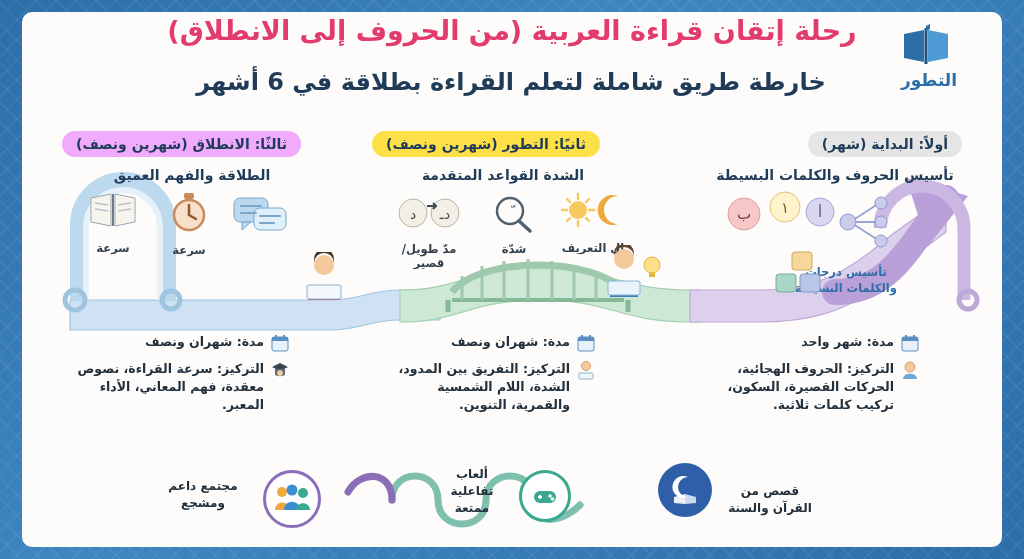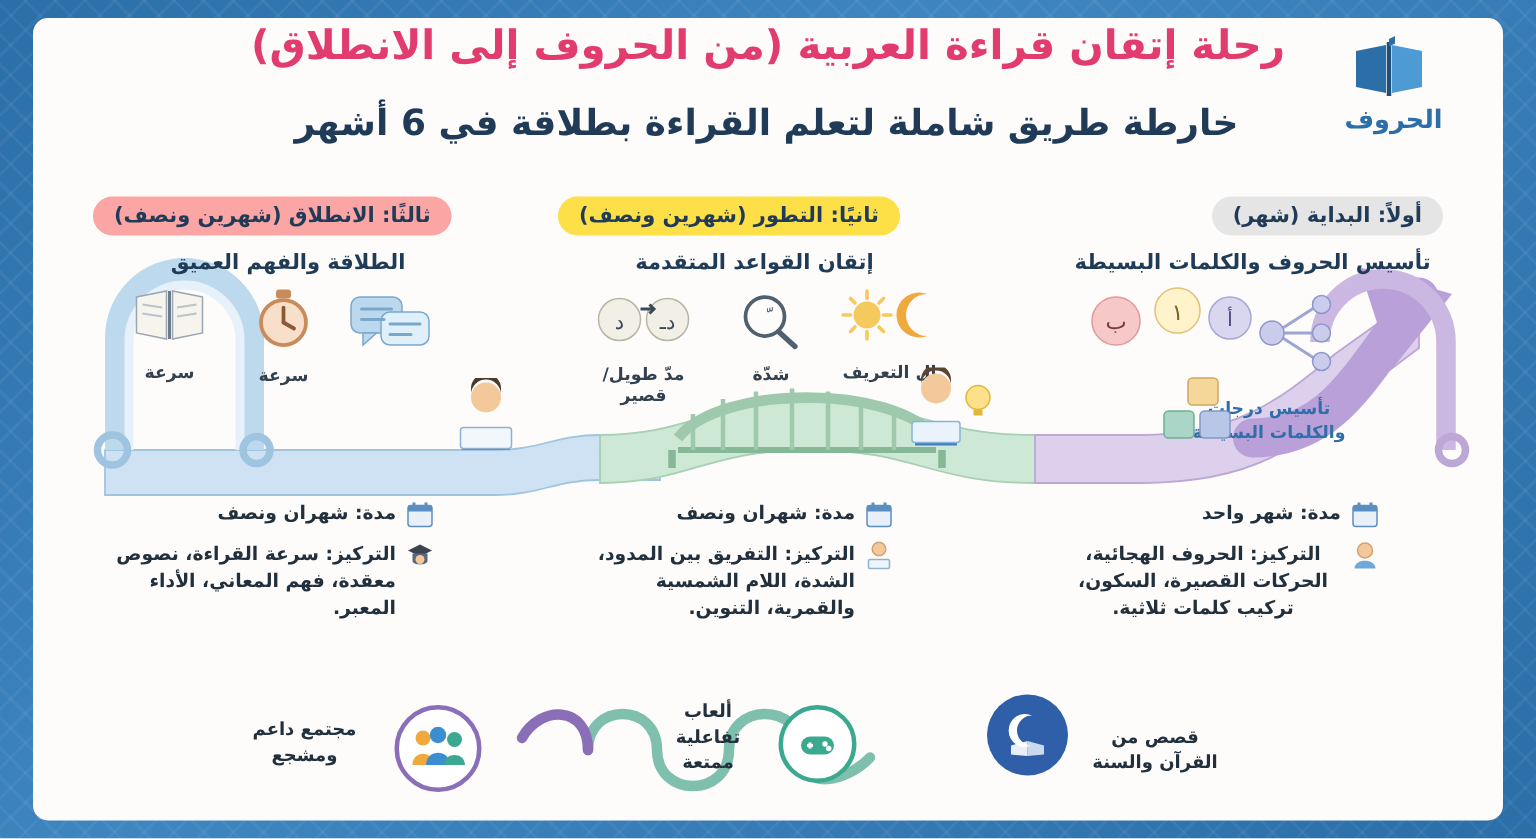--- a/index.html
+++ b/index.html
@@ -58,42 +58,42 @@
     white-space:nowrap;
   }
   .phase-sub{
     position:absolute;font-size:14px;font-weight:bold;color:#1f3b57;text-align:center;
     white-space:nowrap;
   }
   #tag1{top:131px;right:62px;background:#e5e5e5;}
   #sub1{top:167px;right:62px;width:254px;}
   #tag2{top:131px;left:372px;background:#fde047;}
   #sub2{top:167px;left:372px;width:262px;}
-  #tag3{top:131px;left:62px;background:#fca5a5;}
+  #tag3{top:131px;left:62px;background:#f0abfc;}
   #sub3{top:167px;left:62px;width:260px;}
 
   
   .road{position:absolute;left:0;top:0;width:1024px;height:559px;pointer-events:none;}
 
   .road-label{
     position:absolute;font-size:11.5px;font-weight:bold;color:#2f6ea8;text-align:center;
     line-height:1.35;
   }
   #roadlbl1{top:265px;right:118px;width:120px;}
 
   
   .icon-item{position:absolute;text-align:center;}
   .icon-item .cap{font-size:11.5px;color:#33404d;margin-top:3px;font-weight:bold;}
 
   
   .bullets{position:absolute;}
   .brow{display:flex;align-items:flex-start;gap:6px;margin-bottom:7px;}
   .brow .bicon{flex:0 0 auto;width:20px;height:20px;}
   .brow .btxt{font-size:12.5px;color:#22303d;line-height:1.45;font-weight:bold;}
-  #bl1{top:333px;right:104px;width:210px;text-align:center;}
+  #bl1{top:333px;right:104px;width:210px;}
   #bl2{top:333px;left:392px;width:204px;}
   #bl3{top:333px;left:74px;width:216px;}
 
   
   .bottom-title{
     position:absolute;top:427px;left:0;right:0;text-align:center;
     font-size:16px;font-weight:bold;color:#1f3b57;
   }
   .b-item{position:absolute;text-align:center;font-size:12px;font-weight:bold;color:#22303d;line-height:1.35;}
   .circle-ico{
@@ -116,21 +116,21 @@
 
   <div class="logo">
     <div class="book">
       <svg width="52" height="44" viewBox="0 0 52 44">
         <path d="M4 10 L24 6 L24 38 L4 34 Z" fill="#2b6ea8"></path>
         <path d="M48 10 L28 6 L28 38 L48 34 Z" fill="#4e9ad4"></path>
         <rect x="24.5" y="4" width="3" height="36" fill="#1f4f7a"></rect>
         <path d="M26 2 L30 0 L30 5 L26 7 Z" fill="#2b6ea8"></path>
       </svg>
     </div>
-    <div class="name ar">الحروف</div>
+    <div class="name ar">التطور</div>
   </div>
 
   <svg class="road" viewBox="0 0 1024 559">
 
     <path d="M70,300 C120,300 150,300 190,300 L330,300 C360,300 370,290 400,290 L440,290
              L440,320 L400,320 C370,320 360,330 330,330 L190,330 C150,330 120,330 70,330 Z" fill="#cfe2f3" stroke="#9fc4e0" stroke-width="1.2"></path>
 
     <path d="M78,300 L78,225 A45,45 0 0 1 168,225 L168,300" fill="none" stroke="#bcd9ee" stroke-width="16"></path>
     <path d="M86,300 L86,227 A37,37 0 0 1 160,227 L160,300" fill="none" stroke="#e7f1f9" stroke-width="6"></path>
     <circle cx="75" cy="300" r="10" fill="none" stroke="#9fc4e0" stroke-width="5"></circle>
@@ -154,21 +154,21 @@
     <path d="M906,178 L968,196 L928,246 Z" fill="#b9a0d8"></path>
 
     <path d="M964,300 L964,228 A42,42 0 0 0 880,228" fill="none" stroke="#cbb8e2" stroke-width="13"></path>
     <circle cx="968" cy="300" r="9" fill="none" stroke="#bda7d6" stroke-width="5"></circle>
   </svg>
 
   <div class="phase-tag ar" id="tag1">أولاً: البداية (شهر)</div>
   <div class="phase-sub ar" id="sub1">تأسيس الحروف والكلمات البسيطة</div>
 
   <div class="phase-tag ar" id="tag2">ثانيًا: التطور (شهرين ونصف)</div>
-  <div class="phase-sub ar" id="sub2">إتقان القواعد المتقدمة</div>
+  <div class="phase-sub ar" id="sub2">الشدة القواعد المتقدمة</div>
 
   <div class="phase-tag ar" id="tag3">ثالثًا: الانطلاق (شهرين ونصف)</div>
   <div class="phase-sub ar" id="sub3">الطلاقة والفهم العميق</div>
 
   <div class="road-label ar" id="roadlbl1">
     <div>تأسيس درجات</div>
     <div>والكلمات البسيطة</div>
   </div>
 
   <div class="icon-item" style="top:196px;right:262px;">

